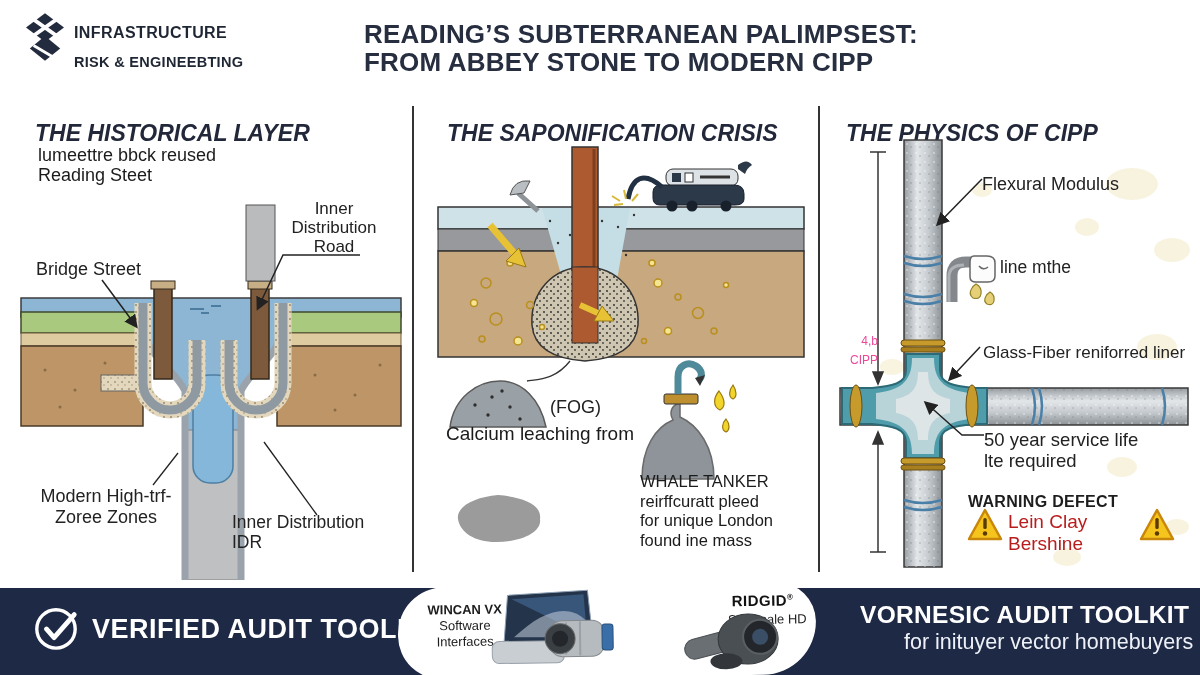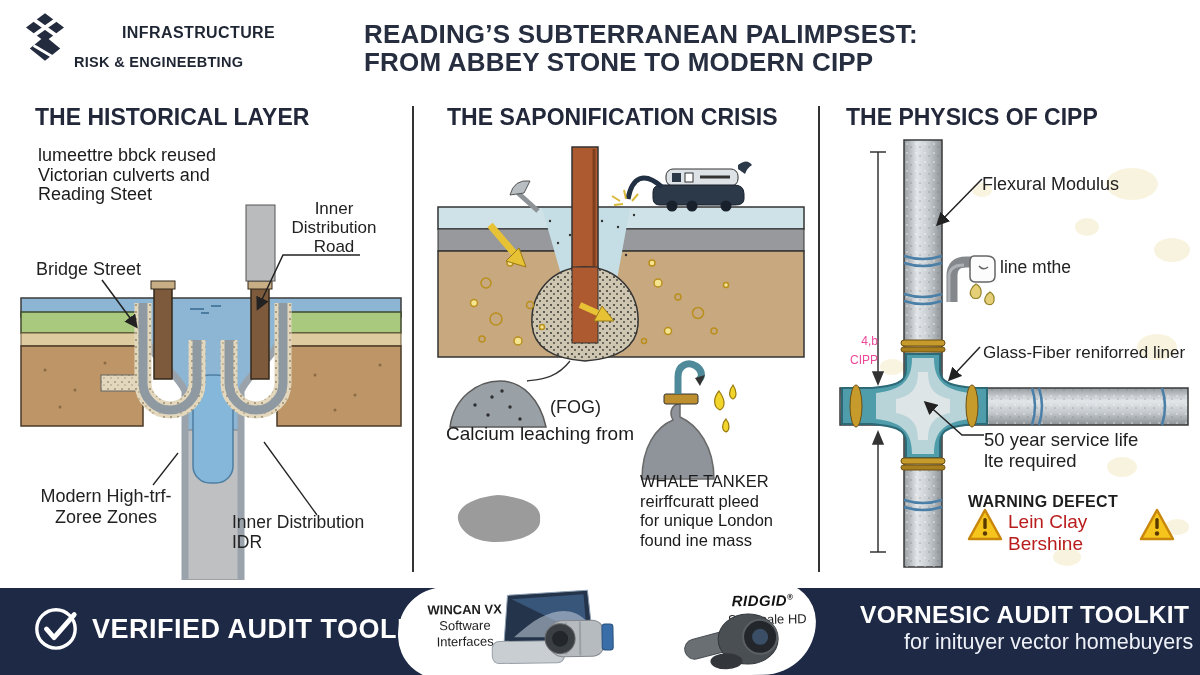--- a/index.html
+++ b/index.html
@@ -1,38 +1,38 @@
 <!DOCTYPE html>
 <html><head>
 <meta charset="utf-8">
 <style>
   html,body{margin:0;padding:0;background:#e8e8e8;}
   .canvas{position:relative;width:1200px;height:675px;background:#ffffff;overflow:hidden;
           font-family:"Liberation Sans",sans-serif;color:#1e1e1e;}
   .sec{display:contents;}
   .abs{position:absolute;white-space:nowrap;}
-  .brand1{left:74px;top:24px;font-size:16px;font-weight:700;letter-spacing:.4px;color:#1f2633;margin-left:48px;}
+  .brand1{left:74px;top:24px;font-size:16px;font-weight:700;letter-spacing:.4px;color:#1f2633;}
   .brand2{left:74px;top:42px;font-size:14.5px;font-weight:700;letter-spacing:.3px;color:#1f2633;margin-top:12px;}
   .title{left:364px;font-size:26px;font-weight:700;color:#262e40;letter-spacing:.2px;}
   .t1{top:19px;} .t2{top:47px;}
-  .phead{font-size:23px;font-weight:700;color:#22283a;top:104px;}
+  .phead{font-size:23px;font-weight:700;color:#22283a;top:120px;font-style:italic;}
   .body18{font-size:18px;line-height:19.5px;color:#1b1b1b;}
   .lbl{font-size:17px;line-height:19px;color:#222;}
   .divider{position:absolute;top:106px;height:466px;width:2px;background:#333;}
   .d1{left:412px;} .d2{left:818px;}
   .footer{position:absolute;left:0;top:588px;width:1200px;height:87px;background:#1d2945;}
   .capsule{position:absolute;left:398px;top:585px;width:418px;height:92px;background:#fff;
            border-radius:48px 40px 55px 45px;transform:rotate(-0.8deg);}
   .ftitle{left:92px;top:614px;font-size:27px;font-weight:700;color:#fff;letter-spacing:.5px;}
   .vtitle{left:860px;top:601px;font-size:24.5px;font-weight:700;color:#fff;letter-spacing:.3px;}
   .vsub{left:860px;top:630px;font-size:21.5px;font-weight:400;color:#eef1f7;margin-left:44px;}
   .wincan{position:absolute;left:24px;top:15px;width:86px;text-align:center;font-size:13px;
           line-height:16px;color:#1d1d1d;}
   .wincan .w1{font-weight:700;}
-  .ridgid{position:absolute;left:334px;top:9px;font-size:15px;font-weight:700;color:#111;letter-spacing:.5px;font-style:italic;}
+  .ridgid{position:absolute;left:334px;top:9px;font-size:15px;font-weight:700;color:#111;letter-spacing:.5px;}
   .ridgid sup{font-size:8px;}
   .seesnake{position:absolute;left:330px;top:29px;font-size:13px;color:#222;}
   .warnhead{left:968px;top:493px;font-size:16px;font-weight:700;color:#1d1d1d;letter-spacing:.3px;}
   .warntxt{left:1008px;top:511px;font-size:19px;line-height:22px;color:#b91c1c;}
   .dimlbl{left:830px;top:332px;width:48px;text-align:right;font-size:12px;line-height:19px;color:#ec4899;}
 </style>
 </head>
 <body>
 
 <div class="canvas">
@@ -52,21 +52,20 @@
   </section>
 
   <div class="divider d1"></div>
   <div class="divider d2"></div>
 
   
   <section class="sec">
     <div class="abs phead" style="left:35px">THE HISTORICAL LAYER</div>
     <div class="abs body18" style="left:38px;top:146px">
       <div>lumeettre bbck reused</div>
-      <div>Victorian culverts and</div>
       <div>Reading Steet</div>
     </div>
 
     <svg class="abs" style="left:15px;top:135px" width="395" height="445" viewBox="0 0 395 445">
       <defs>
         <marker id="ah1" markerWidth="9" markerHeight="9" refX="7" refY="4.5" orient="auto">
           <path d="M0,0 L9,4.5 L0,9 Z" fill="#222"></path>
         </marker>
         <pattern id="grav1" width="7" height="7" patternUnits="userSpaceOnUse">
           <circle cx="2" cy="2" r="1" fill="#7a6a4a"></circle>

